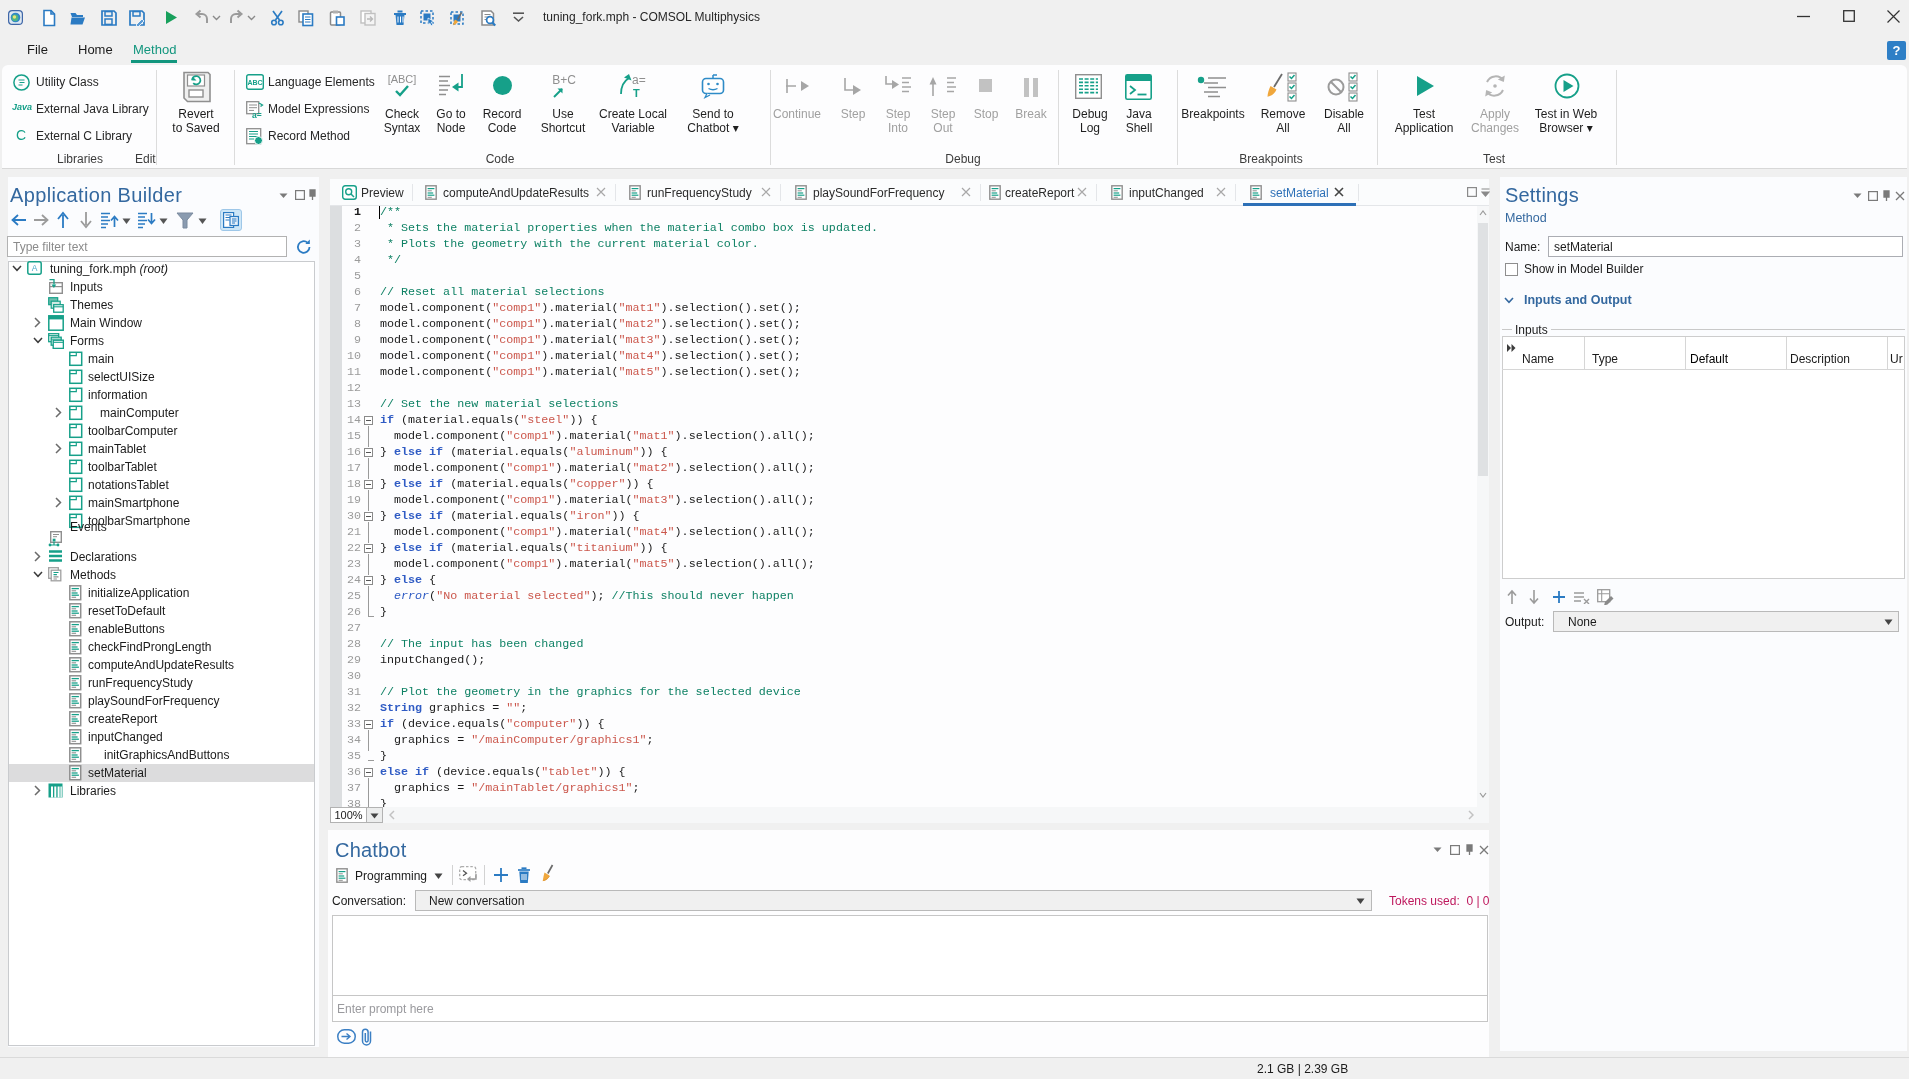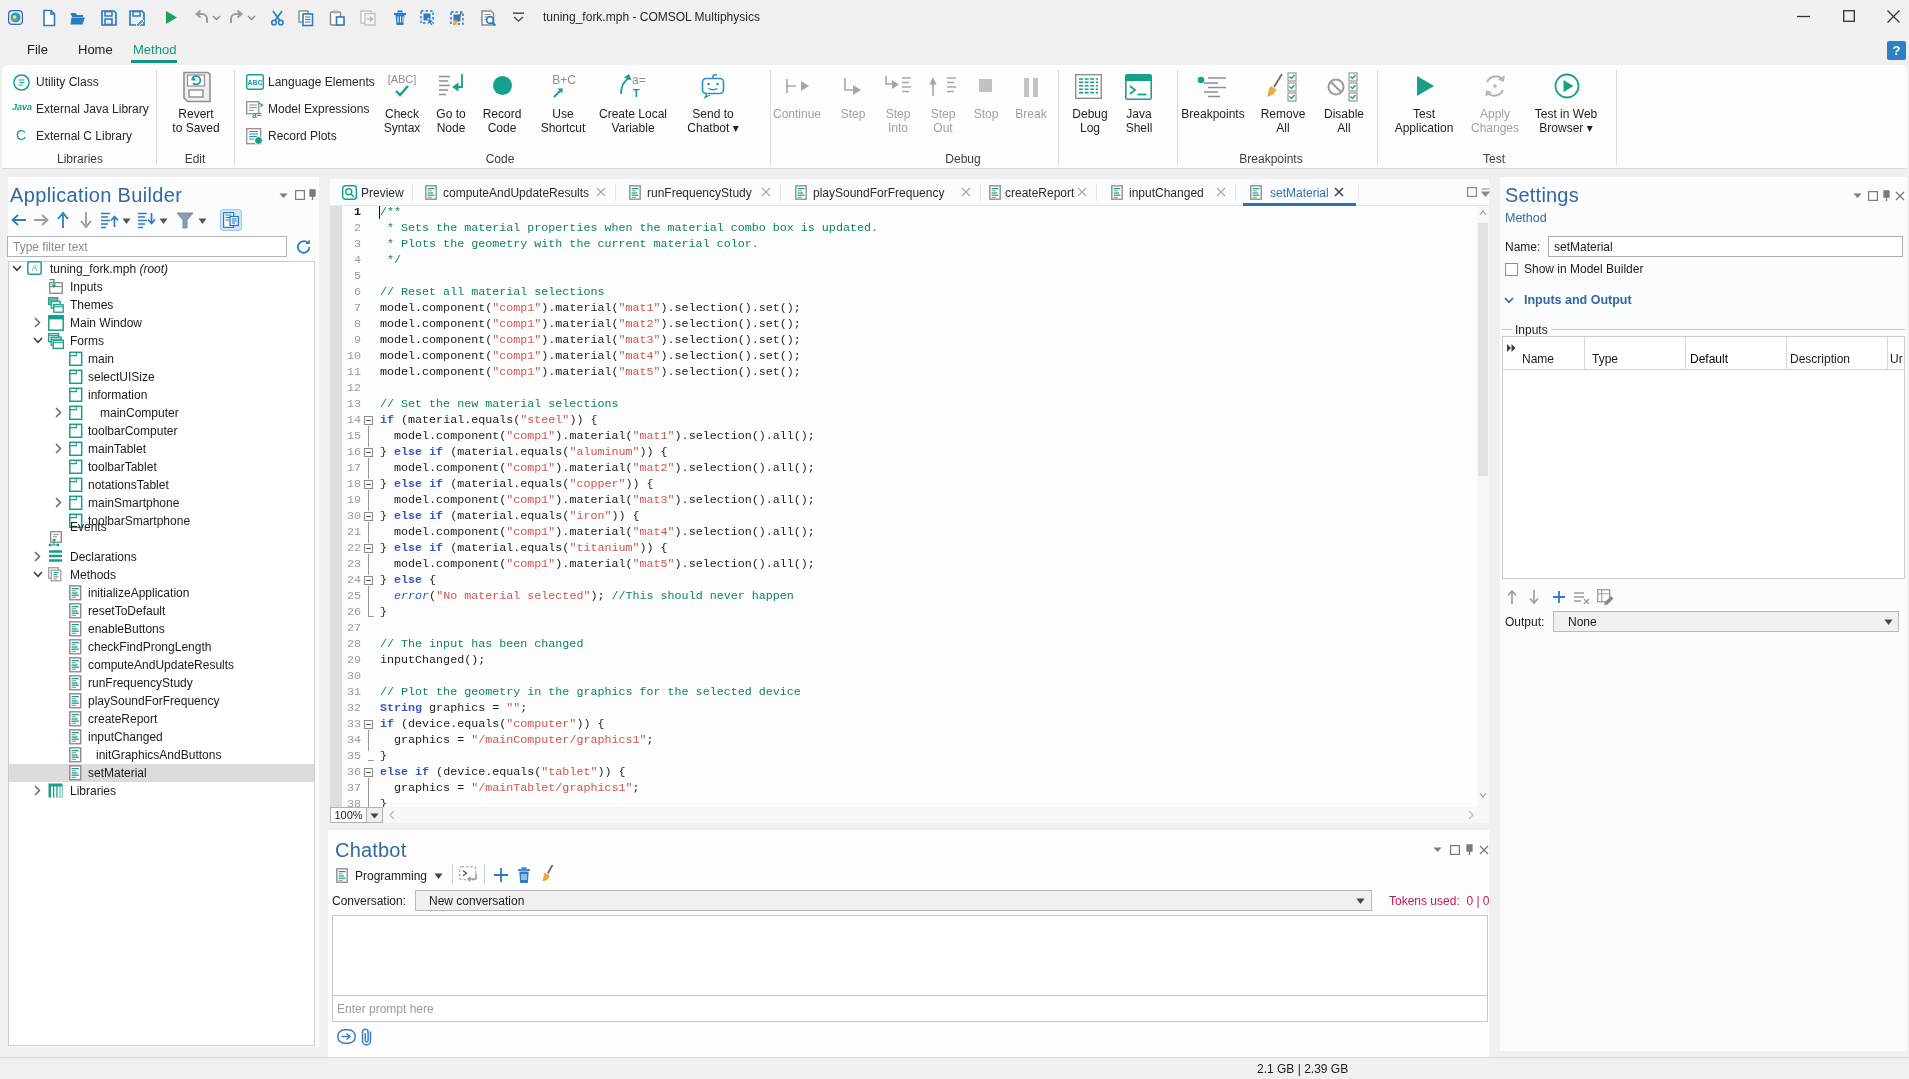--- a/index.html
+++ b/index.html
@@ -115,21 +115,21 @@
 <div class="abs" style="left:1887px;top:41px;width:19px;height:19px;background:#2e7fc6;border-radius:2px;color:#fff;font-size:13px;font-weight:bold;text-align:center;line-height:19px">?</div>
 <div class="abs" style="left:2px;top:65px;width:1905px;height:104px;background:#fdfdfe;border-bottom:1px solid #d8d8d8;border-radius:6px 6px 0 0"></div>
 <div class="abs" style="left:156px;top:70px;width:1px;height:95px;background:#dcdcdc"></div>
 <div class="abs" style="left:234px;top:70px;width:1px;height:95px;background:#dcdcdc"></div>
 <div class="abs" style="left:770px;top:70px;width:1px;height:95px;background:#dcdcdc"></div>
 <div class="abs" style="left:1058px;top:70px;width:1px;height:95px;background:#dcdcdc"></div>
 <div class="abs" style="left:1177px;top:70px;width:1px;height:95px;background:#dcdcdc"></div>
 <div class="abs" style="left:1377px;top:70px;width:1px;height:95px;background:#dcdcdc"></div>
 <div class="abs" style="left:1616px;top:70px;width:1px;height:95px;background:#dcdcdc"></div>
 <div class="abs lbl" style="left:20px;top:152px;width:120px;text-align:center;color:#3c3c3c">Libraries</div>
-<div class="abs lbl" style="left:135px;top:152px;width:120px;text-align:center;color:#3c3c3c">Edit</div>
+<div class="abs lbl" style="left:135px;top:152px;width:120px;text-align:left;color:#3c3c3c">Edit</div>
 <div class="abs lbl" style="left:440px;top:152px;width:120px;text-align:center;color:#3c3c3c">Code</div>
 <div class="abs lbl" style="left:903px;top:152px;width:120px;text-align:center;color:#3c3c3c">Debug</div>
 <div class="abs lbl" style="left:1211px;top:152px;width:120px;text-align:center;color:#3c3c3c">Breakpoints</div>
 <div class="abs lbl" style="left:1434px;top:152px;width:120px;text-align:center;color:#3c3c3c">Test</div>
 <svg class="abs" style="left:13px;top:74px" width="17" height="17" viewBox="0 0 17 17">
 <circle cx="8.5" cy="8.5" r="7.6" fill="none" stroke="#16a089" stroke-width="1.5"></circle>
 <path d="M5.5 6h6M6.5 8.5h5M5.5 11h4" stroke="#16a089" stroke-width="1.2"></path>
   </svg>
 <div class="abs lbl" style="left:36px;top:75px;color:#262626">Utility Class</div>
 <div class="abs" style="left:12px;top:102px;font-size:9px;font-style:italic;font-weight:bold;color:#16a089">Java</div>
@@ -154,21 +154,21 @@
 <path d="M3 4h8M3 6.7h8M3 9.4h5" stroke="#8f8f8f" stroke-width="1"></path>
 <path d="M13 2l3.5 2-2 1.5" fill="none" stroke="#16a089" stroke-width="1.3"></path>
 <text x="6" y="16.5" font-family="Liberation Sans" font-size="8.5" font-weight="bold" fill="#16a089">a=</text>
   </svg>
 <div class="abs lbl" style="left:268px;top:102px;color:#262626">Model Expressions</div>
 <svg class="abs" style="left:246px;top:128px" width="18" height="17" viewBox="0 0 18 17">
 <rect x="0.7" y="0.7" width="14" height="15" fill="#fff" stroke="#8f8f8f" stroke-width="1.3"></rect>
 <path d="M3 3.5h9M3 6h9M3 8.5h9M3 11h5" stroke="#16a089" stroke-width="1.1"></path>
 <circle cx="12.5" cy="12.5" r="4" fill="#16a089" stroke="#fff" stroke-width="1"></circle>
   </svg>
-<div class="abs lbl" style="left:268px;top:129px;color:#262626">Record Plots</div>
+<div class="abs lbl" style="left:268px;top:129px;color:#262626">Record Method</div>
 <svg class="abs" style="left:384px;top:72px" width="36" height="28" viewBox="0 0 36 28">
 <text x="18" y="11" font-family="Liberation Sans" font-size="11" fill="#8f8f8f" text-anchor="middle">[ABC]</text>
 <path d="M12 19l4 4 8-9" fill="none" stroke="#16a089" stroke-width="2.4"></path>
   </svg>
 <div class="abs biglbl" style="left:347px;top:108px;width:110px;color:#1f1f1f">Check<br>Syntax</div>
 <svg class="abs" style="left:437px;top:72px" width="28" height="28" viewBox="0 0 28 28">
 <path d="M2 4.5h11M2 9h9M2 13.5h11M2 18h9M2 22.5h7" stroke="#8f8f8f" stroke-width="1.5"></path>
 <path d="M25 2v13h-8" fill="none" stroke="#16a089" stroke-width="1.8"></path>
 <path d="M21.5 10.5L15 15l6.5 4.5z" fill="#16a089"></path>
   </svg>
@@ -558,21 +558,21 @@
   </svg>
 <div class="abs lbl" style="left:88px;top:730px;color:#1b1b1b">inputChanged</div>
 <svg class="abs" style="left:69px;top:747px" width="16" height="16" viewBox="0 0 16 16">
     <rect x="0.8" y="0.8" width="10.9" height="13.9" fill="#fff" stroke="#8f8f8f" stroke-width="1.5"></rect>
     <path d="M2.6 3.6h7.3" stroke="#16a089" stroke-width="1.3"></path>
     <path d="M2.6 5.8h4.5" stroke="#8f8f8f" stroke-width="1.1"></path>
     <path d="M2.6 8h6" stroke="#16a089" stroke-width="1.3"></path>
     <path d="M2.6 10.2h7.3" stroke="#16a089" stroke-width="1.3"></path>
     <path d="M2.6 12.3h4.5" stroke="#8f8f8f" stroke-width="1.1"></path>
   </svg>
-<div class="abs lbl" style="left:96px;top:748px;color:#1b1b1b">initGraphicsAndButtons</div>
+<div class="abs lbl" style="left:104px;top:748px;color:#1b1b1b">initGraphicsAndButtons</div>
 <svg class="abs" style="left:69px;top:765px" width="16" height="16" viewBox="0 0 16 16">
     <rect x="0.8" y="0.8" width="10.9" height="13.9" fill="#fff" stroke="#8f8f8f" stroke-width="1.5"></rect>
     <path d="M2.6 3.6h7.3" stroke="#16a089" stroke-width="1.3"></path>
     <path d="M2.6 5.8h4.5" stroke="#8f8f8f" stroke-width="1.1"></path>
     <path d="M2.6 8h6" stroke="#16a089" stroke-width="1.3"></path>
     <path d="M2.6 10.2h7.3" stroke="#16a089" stroke-width="1.3"></path>
     <path d="M2.6 12.3h4.5" stroke="#8f8f8f" stroke-width="1.1"></path>
   </svg>
 <div class="abs lbl" style="left:88px;top:766px;color:#1b1b1b">setMaterial</div>
 <svg class="abs" style="left:34px;top:785px" width="7" height="11" viewBox="0 0 7 11">

